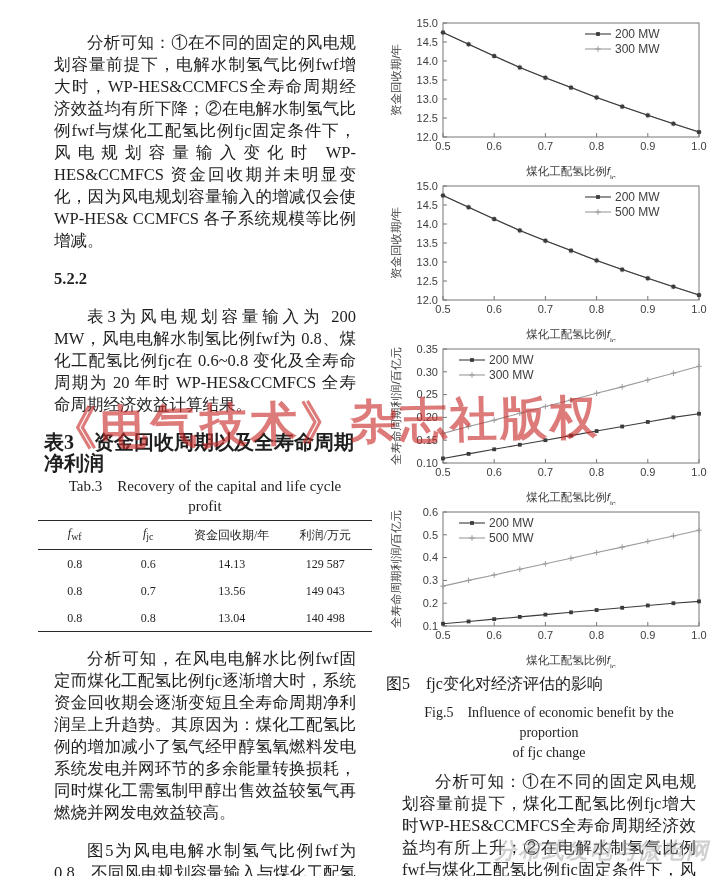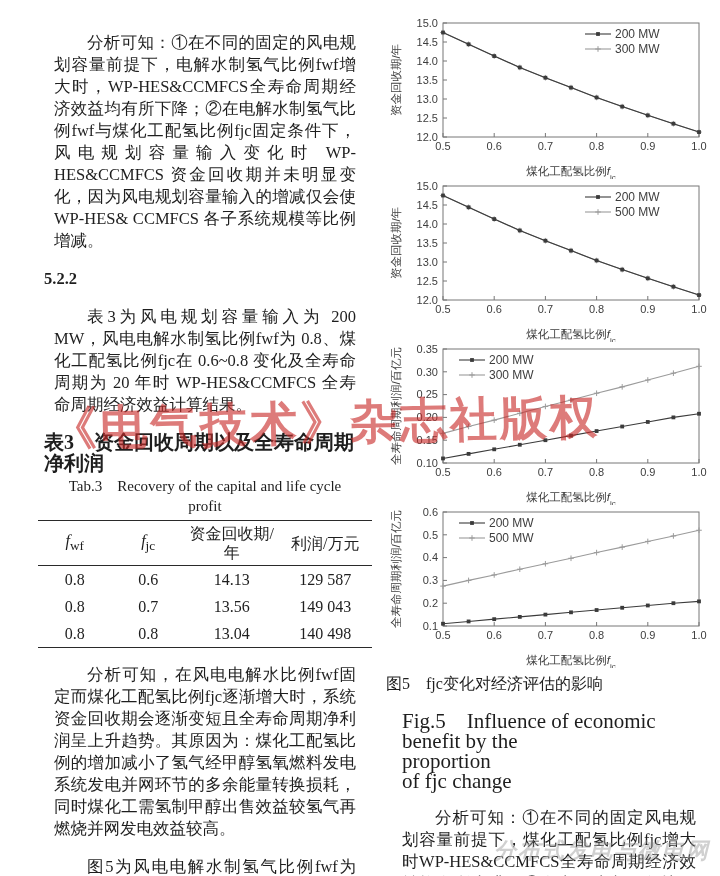--- a/index.html
+++ b/index.html
@@ -4,39 +4,39 @@
 <style>
   html,body{margin:0;padding:0;background:#ffffff;}
   .page{
     width:720px;height:876px;background:#fff;position:relative;overflow:hidden;
     font-family:"Liberation Serif","DejaVu Serif",serif;color:#1e1e1e;
   }
   .columns{display:flex;padding:16px 8px 0 38px;gap:14px;}
   .col-left{width:334px;flex:none;}
   .col-right{width:326px;flex:none;}
   p.body{font-size:16.5px;line-height:22px;text-align:justify;margin:16px;text-indent:2em;}
-  .sect{display:flex;font-size:16.5px;line-height:22px;margin:1px 6px;}
+  .sect{display:flex;font-size:16.5px;line-height:22px;margin:1px 16px;}
   .sect-num{font-weight:bold;margin-right:12px;flex:none;}
   .sect-title{flex:1;font-weight:bold;}
   .tbl-cap-zh{font-size:20px;font-weight:bold;text-align:left;line-height:21px;margin:4px 6px 2px 6px;}
   .tbl-cap-en{font-size:15px;text-align:center;line-height:20px;margin:0 0 4px 0;}
-  table.datatable{width:100%;border-collapse:collapse;font-size:16px;
+  table.datatable{width:100%;border-collapse:collapse;font-size:12px;
     border-top:1.6px solid #2a2a2a;border-bottom:1.6px solid #2a2a2a;}
   table.datatable th{font-weight:normal;border-bottom:1px solid #2a2a2a;padding:3px 2px;line-height:19px;}
   table.datatable td{text-align:center;padding:3.5px 2px;line-height:20px;}
   table.datatable th{text-align:center;}
   .varname{font-style:italic;}
   figure.chart{margin:0;padding:0;}
   .chart svg{display:block;}
   .chart text{font-family:"Liberation Sans","DejaVu Sans",sans-serif;fill:#3d3d3d;}
   .chart text.tick{font-size:11px;}
   .chart text.legend{font-size:12px;}
   .chart text.axlabel{font-size:11.5px;}
   .fig-cap-zh{font-size:16px;text-align:left;line-height:23px;margin:4px 0 2px 0;}
-  .fig-cap-en{font-size:21px;text-align:left;line-height:20px;margin:16px;}
+  .fig-cap-en{font-size:14px;text-align:center;line-height:20px;margin:8px;}
   .wm-red{
     position:absolute;top:396px;left:50px;width:618px;
     font-size:47px;line-height:52px;font-weight:bold;white-space:nowrap;
     color:rgba(200,42,40,0.62);transform:rotate(-1.3deg);letter-spacing:3px;
     pointer-events:none;
   }
   .wm-gray{
     position:absolute;top:836px;left:494px;
     font-size:22px;font-weight:bold;letter-spacing:2px;white-space:nowrap;
     color:rgba(150,150,150,0.45);pointer-events:none;font-style:italic;

